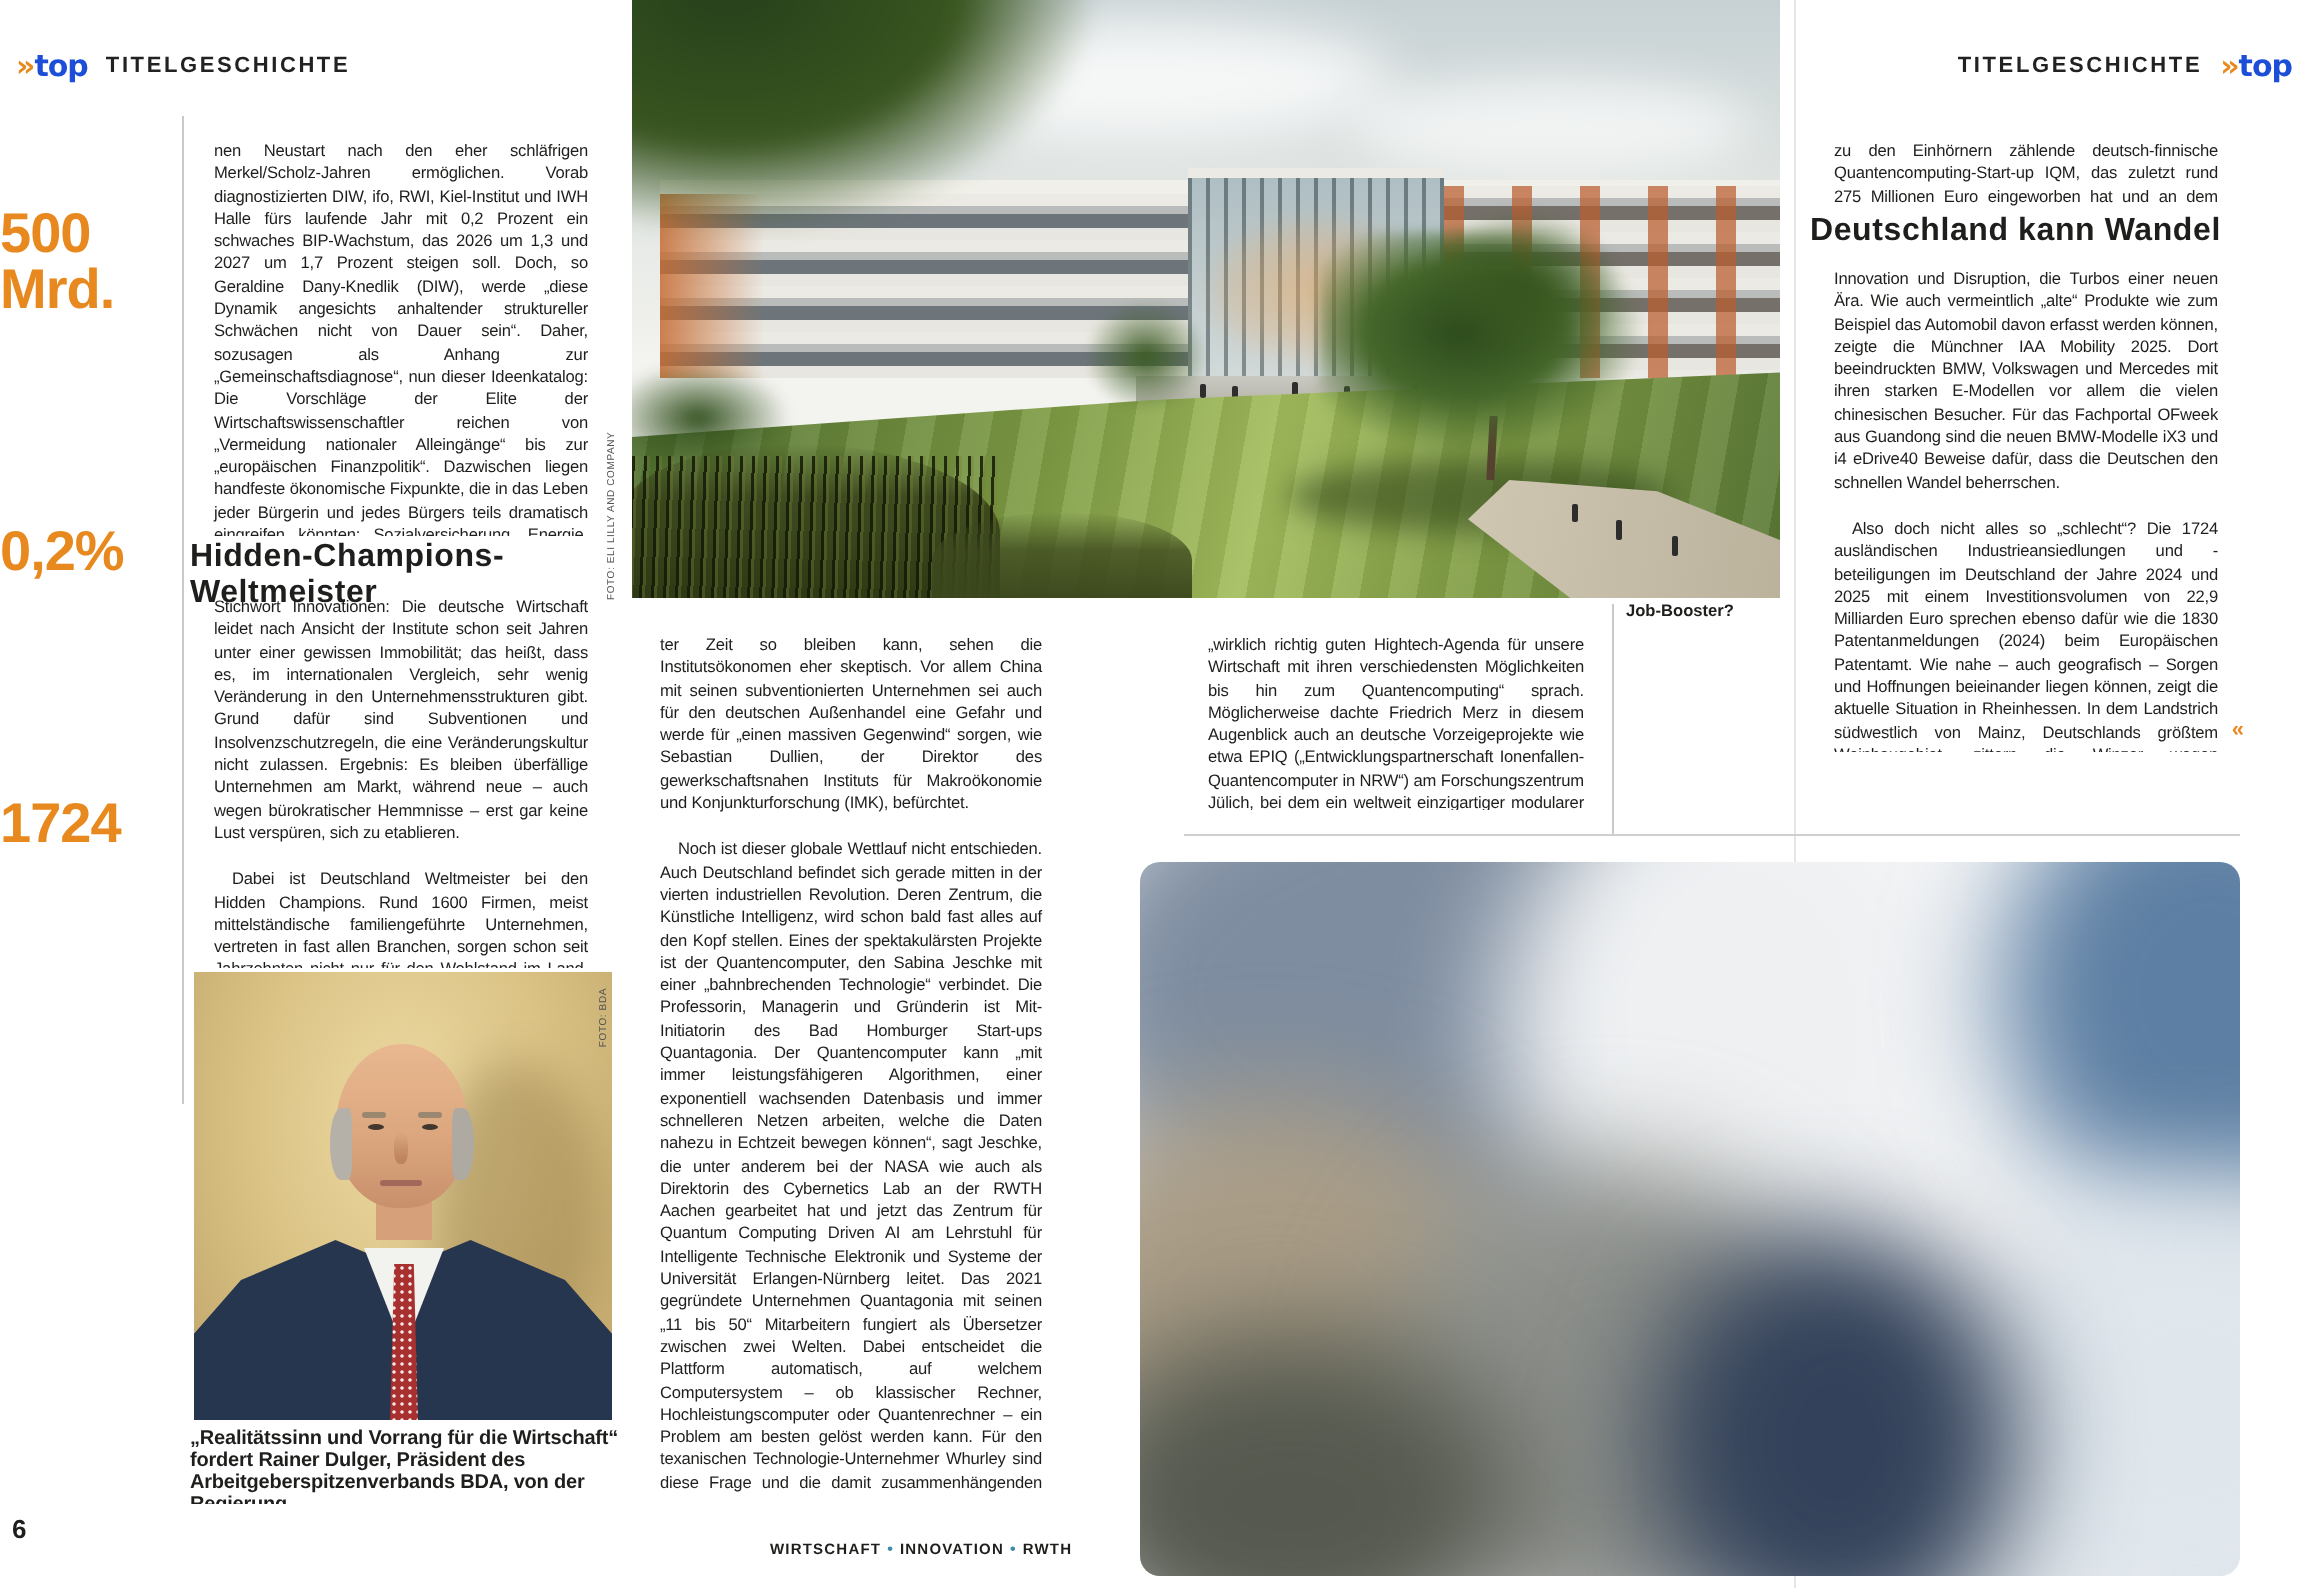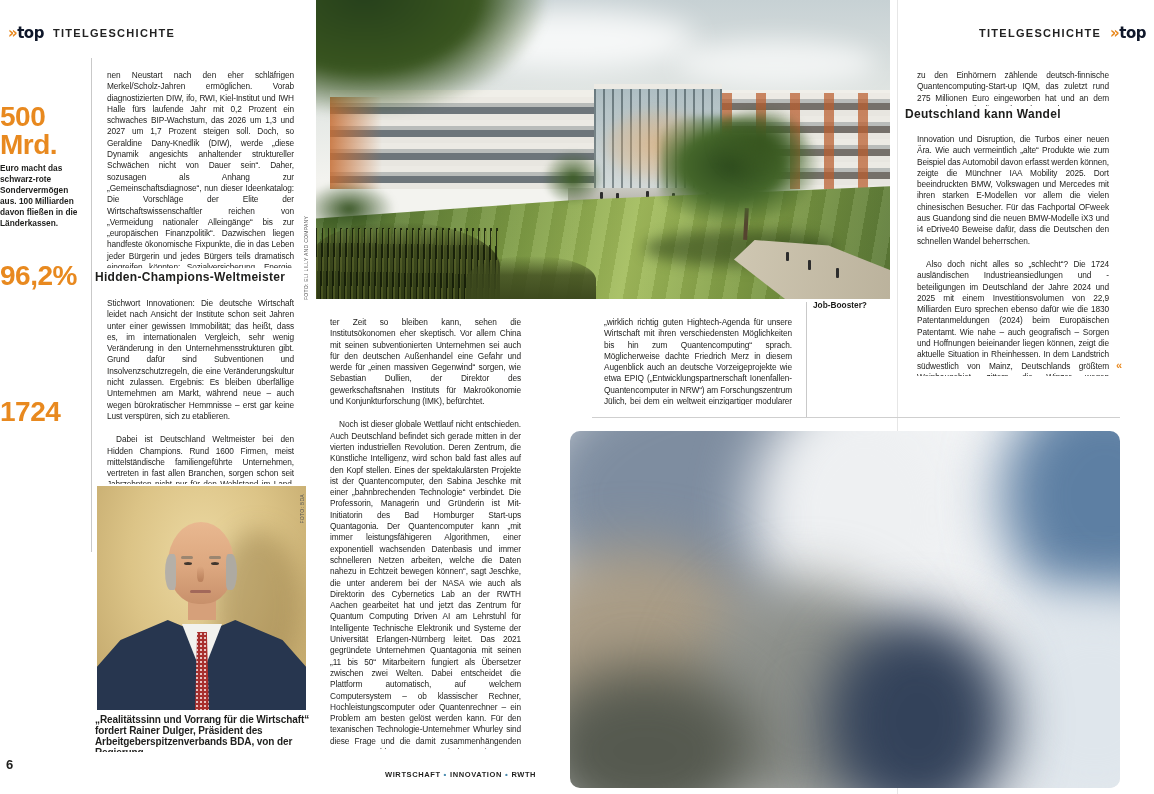--- a/index.html
+++ b/index.html
@@ -4,37 +4,37 @@
 <style>
   html,body{margin:0;padding:0;background:#ffffff;}
   .page{position:relative;width:1154px;height:794px;background:#fff;overflow:hidden;
         font-family:"Liberation Sans","DejaVu Sans",sans-serif;color:#1e1e1c;}
   
   .hdr{position:absolute;top:24px;display:flex;align-items:center;gap:9px;}
   .hdr-left{left:8px;}
   .hdr-right{right:8px;}
   .logo{font-weight:bold;font-size:15px;letter-spacing:-0.5px;font-family:"DejaVu Sans",sans-serif;}
   .logo .chev{color:#e8891f;}
-  .logo .word{color:#0f172a;}
+  .logo .word{color:#1d4ed8;}
   .section-label{font-size:11px;font-weight:bold;letter-spacing:1.3px;color:#222;}
   
   .stat{position:absolute;left:0;width:84px;}
   .stat .val{color:#e8891f;font-weight:bold;font-size:28px;line-height:28px;letter-spacing:-0.5px;}
   .stat .cap{margin-top:4px;font-size:8.3px;line-height:11px;font-weight:bold;color:#1e1e1c;
              hyphens:auto;-webkit-hyphens:auto;}
   
   .vrule{position:absolute;width:1px;background:#c9c9c9;}
   .hrule{position:absolute;height:1px;background:#cfcfcf;}
   .fold{position:absolute;left:897px;top:0;width:1px;height:794px;background:#e6e6e6;}
   
   .btxt{position:absolute;font-size:8.3px;line-height:11.3px;letter-spacing:-0.1px;
         text-align:justify;overflow:hidden;hyphens:auto;-webkit-hyphens:auto;}
   .btxt p{margin:12px;}
   .btxt p.ind{text-indent:9px;}
-  .colhead{position:absolute;font-size:12px;font-weight:bold;letter-spacing:0.3px;color:#1e1e1c;}
+  .colhead{position:absolute;font-size:16px;font-weight:bold;letter-spacing:0.3px;color:#1e1e1c;}
   .boldcap{font-weight:bold;text-align:left;}
   .endmark{position:absolute;left:1096px;top:359px;width:26px;text-align:right;
            color:#e8891f;font-weight:bold;font-size:11px;}
   
   .photocap{position:absolute;left:813px;top:300px;width:84px;font-size:8.3px;line-height:11px;
             font-weight:bold;overflow:hidden;}
   .photocap .t{display:block;}
   .credit{position:absolute;writing-mode:vertical-rl;transform:rotate(180deg);
           font-size:5px;letter-spacing:0.3px;color:#555;white-space:nowrap;}
   
@@ -142,24 +142,23 @@
     <span class="logo"><span class="chev">»</span><span class="word">top</span></span>
     <span class="section-label">TITELGESCHICHTE</span>
   </div>
   <div class="hdr hdr-right">
     <span class="section-label">TITELGESCHICHTE</span>
     <span class="logo"><span class="chev">»</span><span class="word">top</span></span>
   </div>
 
   <div class="stat" style="top:103px;">
     <div class="val">500 Mrd.</div>
-    <div class="cap">Euro macht das schwarz-rote Sondervermögen aus. 100 Milliarden davon fließen in die Länderkassen.</div>
   </div>
   <div class="stat" style="top:262px;">
-    <div class="val">96,2%</div>
+    <div class="val">0,2%</div>
   </div>
   <div class="stat" style="top:398px;">
     <div class="val">1724</div>
   </div>
   <div class="vrule" style="left:91px;top:58px;height:494px;"></div>
 
   <div class="btxt" style="left:95px;top:58px;width:211px;height:210px;">
     <p>nen Neustart nach den eher schläfrigen Merkel/Scholz-Jahren ermöglichen. Vorab diagnostizierten DIW, ifo, RWI, Kiel-Institut und IWH Halle fürs laufende Jahr mit 0,2 Prozent ein schwaches BIP-Wachstum, das 2026 um 1,3 und 2027 um 1,7 Prozent steigen soll. Doch, so Geraldine Dany-Knedlik (DIW), werde „diese Dynamik angesichts anhaltender struktureller Schwächen nicht von Dauer sein“. Daher, sozusagen als Anhang zur „Gemeinschaftsdiagnose“, nun dieser Ideenkatalog: Die Vorschläge der Elite der Wirtschaftswissenschaftler reichen von „Vermeidung nationaler Alleingänge“ bis zur „europäischen Finanzpolitik“. Dazwischen liegen handfeste ökonomische Fixpunkte, die in das Leben jeder Bürgerin und jedes Bürgers teils dramatisch eingreifen könnten: Sozialversicherung, Energie, Arbeitsanreize, öffentliche Finanzen und Innovationen. So müssten, nur ein Beispiel, die Anreize abgebaut werden, früh aus dem Beruf auszuscheiden, sowie die Rente mit 63 abgeschafft werden.</p>
   </div>
   <div class="colhead" style="left:95px;top:270px;width:211px;">Hidden-Champions-Weltmeister</div>

